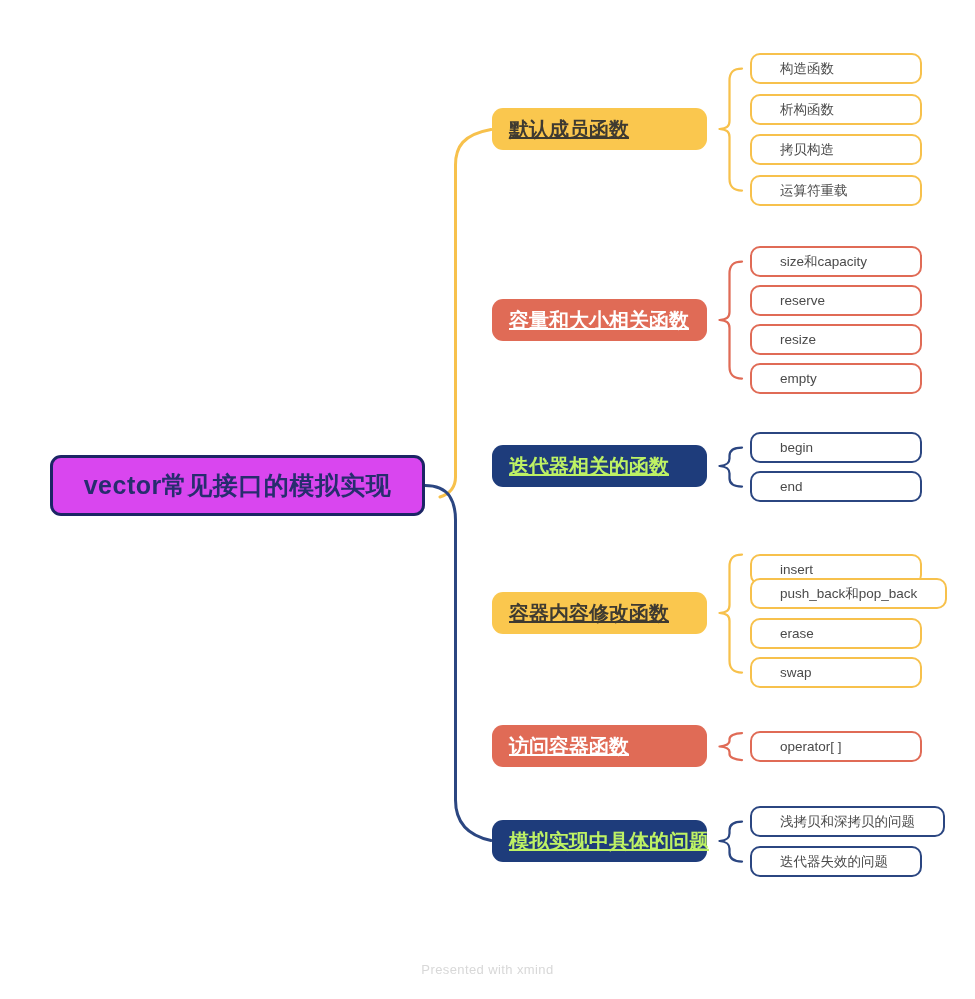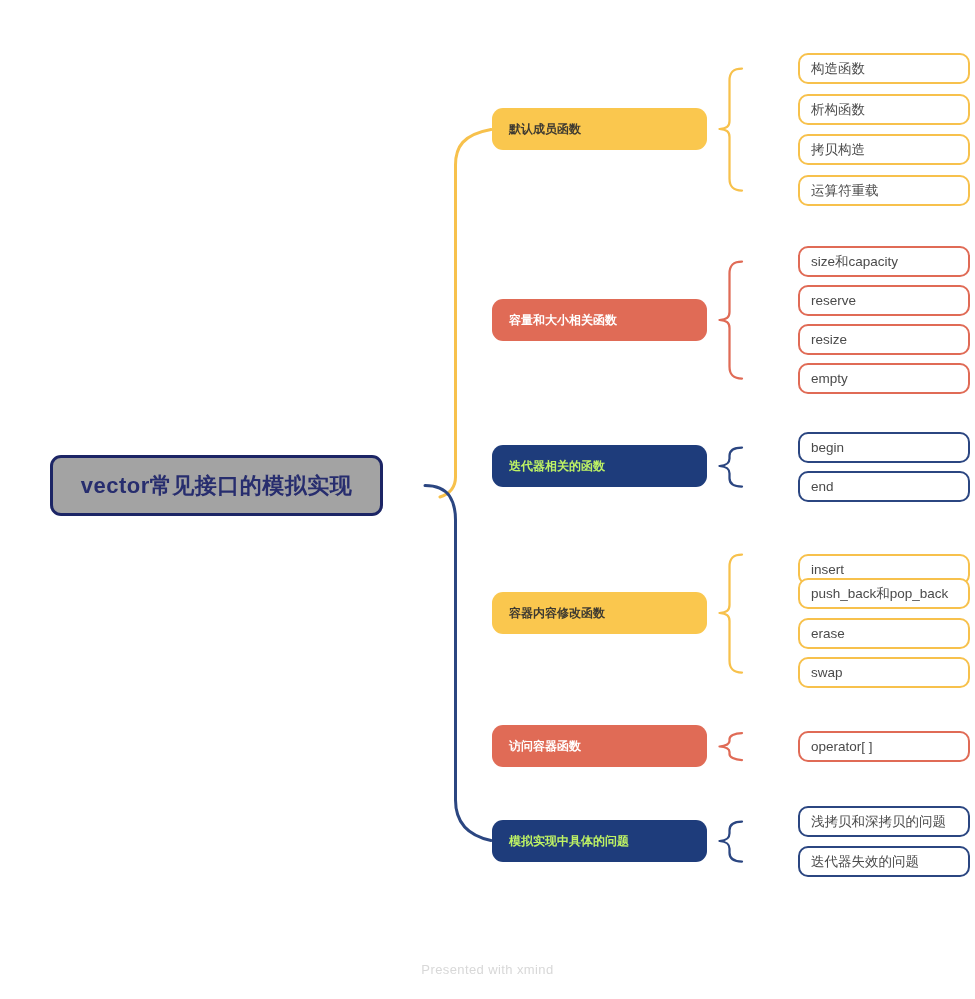--- a/index.html
+++ b/index.html
@@ -15,38 +15,38 @@
   .links{position:absolute;left:0;top:0;pointer-events:none;}
   .links path{fill:none;stroke-linecap:round;stroke-linejoin:round;}
   .rail{stroke-width:3;}
   .brace{stroke-width:2.25;}
   .s-yellow{stroke:var(--yellowB);}
   .s-red{stroke:var(--redB);}
   .s-navy{stroke:var(--navyB);}
   .s-root{stroke:var(--navyB);}
 
   .root-topic{
-    position:absolute;left:50px;top:455px;width:333px;height:61px;
-    box-sizing:border-box;background:#a3a3a3;border:3px solid var(--rootBorder);
-    border-radius:11px;color:var(--rootText);font-size:22px;font-weight:bold;
+    position:absolute;left:50px;top:455px;width:375px;height:61px;
+    box-sizing:border-box;background:#d946ef;border:3px solid var(--rootBorder);
+    border-radius:11px;color:var(--rootText);font-size:25px;font-weight:bold;
     display:flex;align-items:center;justify-content:center;letter-spacing:.5px;
     cursor:default;
   }
   .branch{
     position:absolute;left:492px;width:215px;height:42px;box-sizing:border-box;
-    border-radius:11px;font-size:12px;font-weight:bold;line-height:42px;
-    padding-left:17px;white-space:nowrap;cursor:default;
+    border-radius:11px;font-size:20px;font-weight:bold;line-height:42px;
+    padding-left:17px;white-space:nowrap;cursor:default;text-decoration:underline;
   }
   .c-yellow{background:var(--yellow);color:var(--darkText);}
   .c-red{background:var(--red);color:#ffffff;}
   .c-navy{background:var(--navy);color:#bef264;}
   .child{
     position:absolute;left:750px;min-width:172px;height:31px;box-sizing:border-box;
     background:#fff;border:2px solid;border-radius:10px;color:var(--childText);
-    font-size:13.5px;line-height:27px;padding:0 11px;white-space:nowrap;cursor:default;margin-left:48px;
+    font-size:13.5px;line-height:27px;padding:0 28px;white-space:nowrap;cursor:default;
   }
   .b-yellow{border-color:var(--yellowB);}
   .b-red{border-color:var(--redB);}
   .b-navy{border-color:var(--navyB);}
   .footer{
     position:absolute;left:0;bottom:22px;width:100%;text-align:center;
     font-size:13px;color:var(--footer);letter-spacing:.4px;
   }
   .footer b{font-weight:normal;}
 </style>

